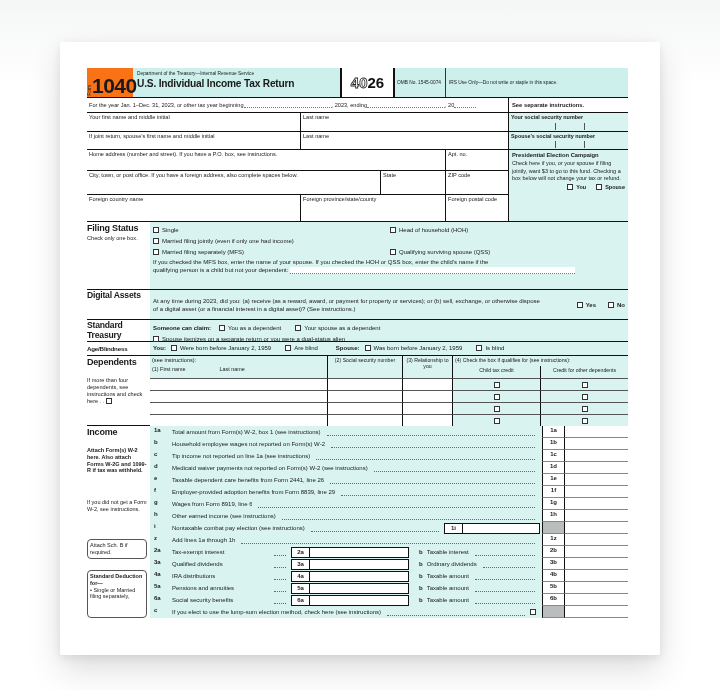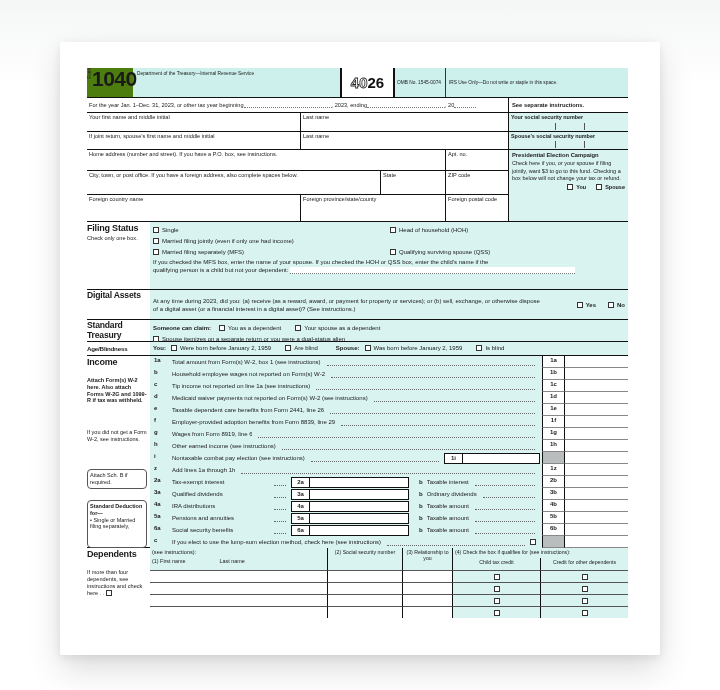--- a/index.html
+++ b/index.html
@@ -13,21 +13,21 @@
   .page {
     position:absolute; left:60px; top:42px; width:600px; height:613px;
     background:#fff;
     box-shadow: 0 14px 34px rgba(0,0,0,0.14), 0 3px 10px rgba(0,0,0,0.08);
     border-radius:2px;
   }
   .content { position:absolute; left:27px; top:26px; width:541px; font-size:6.2px; }
 
   
   .band { display:flex; height:29px; }
-  .band .formcol { width:46px; background:#4d7c0f; position:relative; display:flex; align-items:flex-start; }
+  .band .formcol { width:46px; background:#f97316; position:relative; display:flex; align-items:flex-end; }
   .form-word { font-size:4.5px; writing-mode:vertical-rl; transform:rotate(180deg); line-height:5px; margin-bottom:2px; }
   .form-number { font-size:21px; font-weight:bold; letter-spacing:-0.5px; line-height:22px; }
   .band .deptcol { width:207px; background:#cdf0ec; padding:2px 3px 1px 4px; display:flex; flex-direction:column; justify-content:flex-start; }
   .dept { font-size:4.8px; margin-top:1px; }
   .band-title { font-size:10.2px; font-weight:bold; margin-top:2px; letter-spacing:-0.2px; }
   .band .yearcol { width:55px; background:#fff; border-left:2.5px solid #111; border-right:2.5px solid #111; display:flex; align-items:center; justify-content:center; font-weight:bold; font-size:15px; }
   .year-outline { color:#ffffff; -webkit-text-stroke:0.8px #222; }
   .year-solid { color:#111; }
   .band .ombcol { width:50px; background:#cdf0ec; display:flex; align-items:center; padding:0 2px; font-size:4.8px; }
   .band .irscol { width:183px; background:#cdf0ec; border-left:1px solid #333; display:flex; align-items:center; padding:0 3px; font-size:4.8px; }
@@ -117,20 +117,21 @@
 <div class="page">
   <div class="content">
 
     <div class="band">
       <div class="formcol">
         <span class="form-word">Form</span>
         <span class="form-number">1040</span>
       </div>
       <div class="deptcol">
         <span class="dept">Department of the Treasury—Internal Revenue Service</span>
+        <span class="band-title">U.S. Individual Income Tax Return</span>
       </div>
       <div class="yearcol">
         <span class="year-outline">40</span>
           <span class="year-solid">26</span>
       </div>
       <div class="ombcol">OMB No. 1545-0074</div>
       <div class="irscol">IRS Use Only—Do not write or staple in this space.</div>
     </div>
 
     <div class="yearrow">
@@ -282,20 +283,96 @@
           <span><span class="cb"></span><span>Are blind</span></span>
           <span class="inlinegap" style="width:18px;"></span>
           <span style="font-weight:bold; margin-right:5px;">Spouse:</span>
           <span><span class="cb"></span><span>Was born before January 2, 1959</span></span>
           <span class="inlinegap"></span>
           <span><span class="cb"></span><span>Is blind</span></span>
         </div>
       </div>
     </div>
 
+    <div class="section" style="height:70px; border-top-width:1px;">
+      <div class="margincol">
+        <div class="sec-title">Dependents</div>
+        <div class="dep-margin">
+          <span>If more than four dependents, see instructions and check here  .  .</span>
+          <span class="cb"></span>
+        </div>
+      </div>
+      <div class="dep-table">
+        <div class="dep-hdr">
+          <div class="dep-c1">
+            <div class="dep-see">(see instructions):</div>
+            <div class="dep-names">
+              <span>(1) First name</span>
+              <span>Last name</span>
+            </div>
+          </div>
+          <div class="dep-c2">(2) Social security number</div>
+          <div class="dep-c3">(3) Relationship to you</div>
+          <div class="dep-c4">
+            <div class="dep-c4-top">(4) Check the box if qualifies for (see instructions):</div>
+            <div class="dep-c4-bot">
+              <div>Child tax credit</div>
+              <div>Credit for other dependents</div>
+            </div>
+          </div>
+        </div>
+        <div id="dep-rows">
+            <div class="dep-row">
+              <div style="width: 177px;"></div>
+              <div style="width: 75px;"></div>
+              <div style="width: 50px;"></div>
+              <div class="cbcell" style="width: 88px;">
+                <span class="cb"></span>
+              </div>
+              <div class="cbcell" style="width: 88px;">
+                <span class="cb"></span>
+              </div>
+            </div>
+            <div class="dep-row">
+              <div style="width: 177px;"></div>
+              <div style="width: 75px;"></div>
+              <div style="width: 50px;"></div>
+              <div class="cbcell" style="width: 88px;">
+                <span class="cb"></span>
+              </div>
+              <div class="cbcell" style="width: 88px;">
+                <span class="cb"></span>
+              </div>
+            </div>
+            <div class="dep-row">
+              <div style="width: 177px;"></div>
+              <div style="width: 75px;"></div>
+              <div style="width: 50px;"></div>
+              <div class="cbcell" style="width: 88px;">
+                <span class="cb"></span>
+              </div>
+              <div class="cbcell" style="width: 88px;">
+                <span class="cb"></span>
+              </div>
+            </div>
+            <div class="dep-row">
+              <div style="width: 177px;"></div>
+              <div style="width: 75px;"></div>
+              <div style="width: 50px;"></div>
+              <div class="cbcell" style="width: 88px;">
+                <span class="cb"></span>
+              </div>
+              <div class="cbcell" style="width: 88px;">
+                <span class="cb"></span>
+              </div>
+            </div>
+          </div>
+      </div>
+    </div>
+
     <div class="section" style="height:192px;">
       <div class="margincol">
         <div class="sec-title">Income</div>
         <div class="mnote" style="top:21px; font-weight:bold;">Attach Form(s) W-2 here. Also attach Forms W-2G and 1099-R if tax was withheld.</div>
         <div class="mnote" style="top:73px;">If you did not get a Form W-2, see instructions.</div>
         <div class="mnote note-box" style="top:113px;">Attach Sch. B if required.</div>
         <div class="mnote note-box" style="top:144px; height:48px;">
           <div style="font-weight:bold;">Standard Deduction for—</div>
           <div>• Single or Married filing separately,</div>
         </div>
@@ -481,90 +558,14 @@
               <span class="inc-label">If you elect to use the lump-sum election method, check here (see instructions)</span>
               <span class="dots"></span>
               <span class="cb" style="margin-right: 4px;"></span>
             </div>
             <div class="inc-numcell grey"></div>
             <div class="inc-amount"></div>
           </div>
         </div>
     </div>
 
-    <div class="section" style="height:70px; border-top-width:1px;">
-      <div class="margincol">
-        <div class="sec-title">Dependents</div>
-        <div class="dep-margin">
-          <span>If more than four dependents, see instructions and check here  .  .</span>
-          <span class="cb"></span>
-        </div>
-      </div>
-      <div class="dep-table">
-        <div class="dep-hdr">
-          <div class="dep-c1">
-            <div class="dep-see">(see instructions):</div>
-            <div class="dep-names">
-              <span>(1) First name</span>
-              <span>Last name</span>
-            </div>
-          </div>
-          <div class="dep-c2">(2) Social security number</div>
-          <div class="dep-c3">(3) Relationship to you</div>
-          <div class="dep-c4">
-            <div class="dep-c4-top">(4) Check the box if qualifies for (see instructions):</div>
-            <div class="dep-c4-bot">
-              <div>Child tax credit</div>
-              <div>Credit for other dependents</div>
-            </div>
-          </div>
-        </div>
-        <div id="dep-rows">
-            <div class="dep-row">
-              <div style="width: 177px;"></div>
-              <div style="width: 75px;"></div>
-              <div style="width: 50px;"></div>
-              <div class="cbcell" style="width: 88px;">
-                <span class="cb"></span>
-              </div>
-              <div class="cbcell" style="width: 88px;">
-                <span class="cb"></span>
-              </div>
-            </div>
-            <div class="dep-row">
-              <div style="width: 177px;"></div>
-              <div style="width: 75px;"></div>
-              <div style="width: 50px;"></div>
-              <div class="cbcell" style="width: 88px;">
-                <span class="cb"></span>
-              </div>
-              <div class="cbcell" style="width: 88px;">
-                <span class="cb"></span>
-              </div>
-            </div>
-            <div class="dep-row">
-              <div style="width: 177px;"></div>
-              <div style="width: 75px;"></div>
-              <div style="width: 50px;"></div>
-              <div class="cbcell" style="width: 88px;">
-                <span class="cb"></span>
-              </div>
-              <div class="cbcell" style="width: 88px;">
-                <span class="cb"></span>
-              </div>
-            </div>
-            <div class="dep-row">
-              <div style="width: 177px;"></div>
-              <div style="width: 75px;"></div>
-              <div style="width: 50px;"></div>
-              <div class="cbcell" style="width: 88px;">
-                <span class="cb"></span>
-              </div>
-              <div class="cbcell" style="width: 88px;">
-                <span class="cb"></span>
-              </div>
-            </div>
-          </div>
-      </div>
-    </div>
-
   </div>
 </div>
 
 </body></html>

